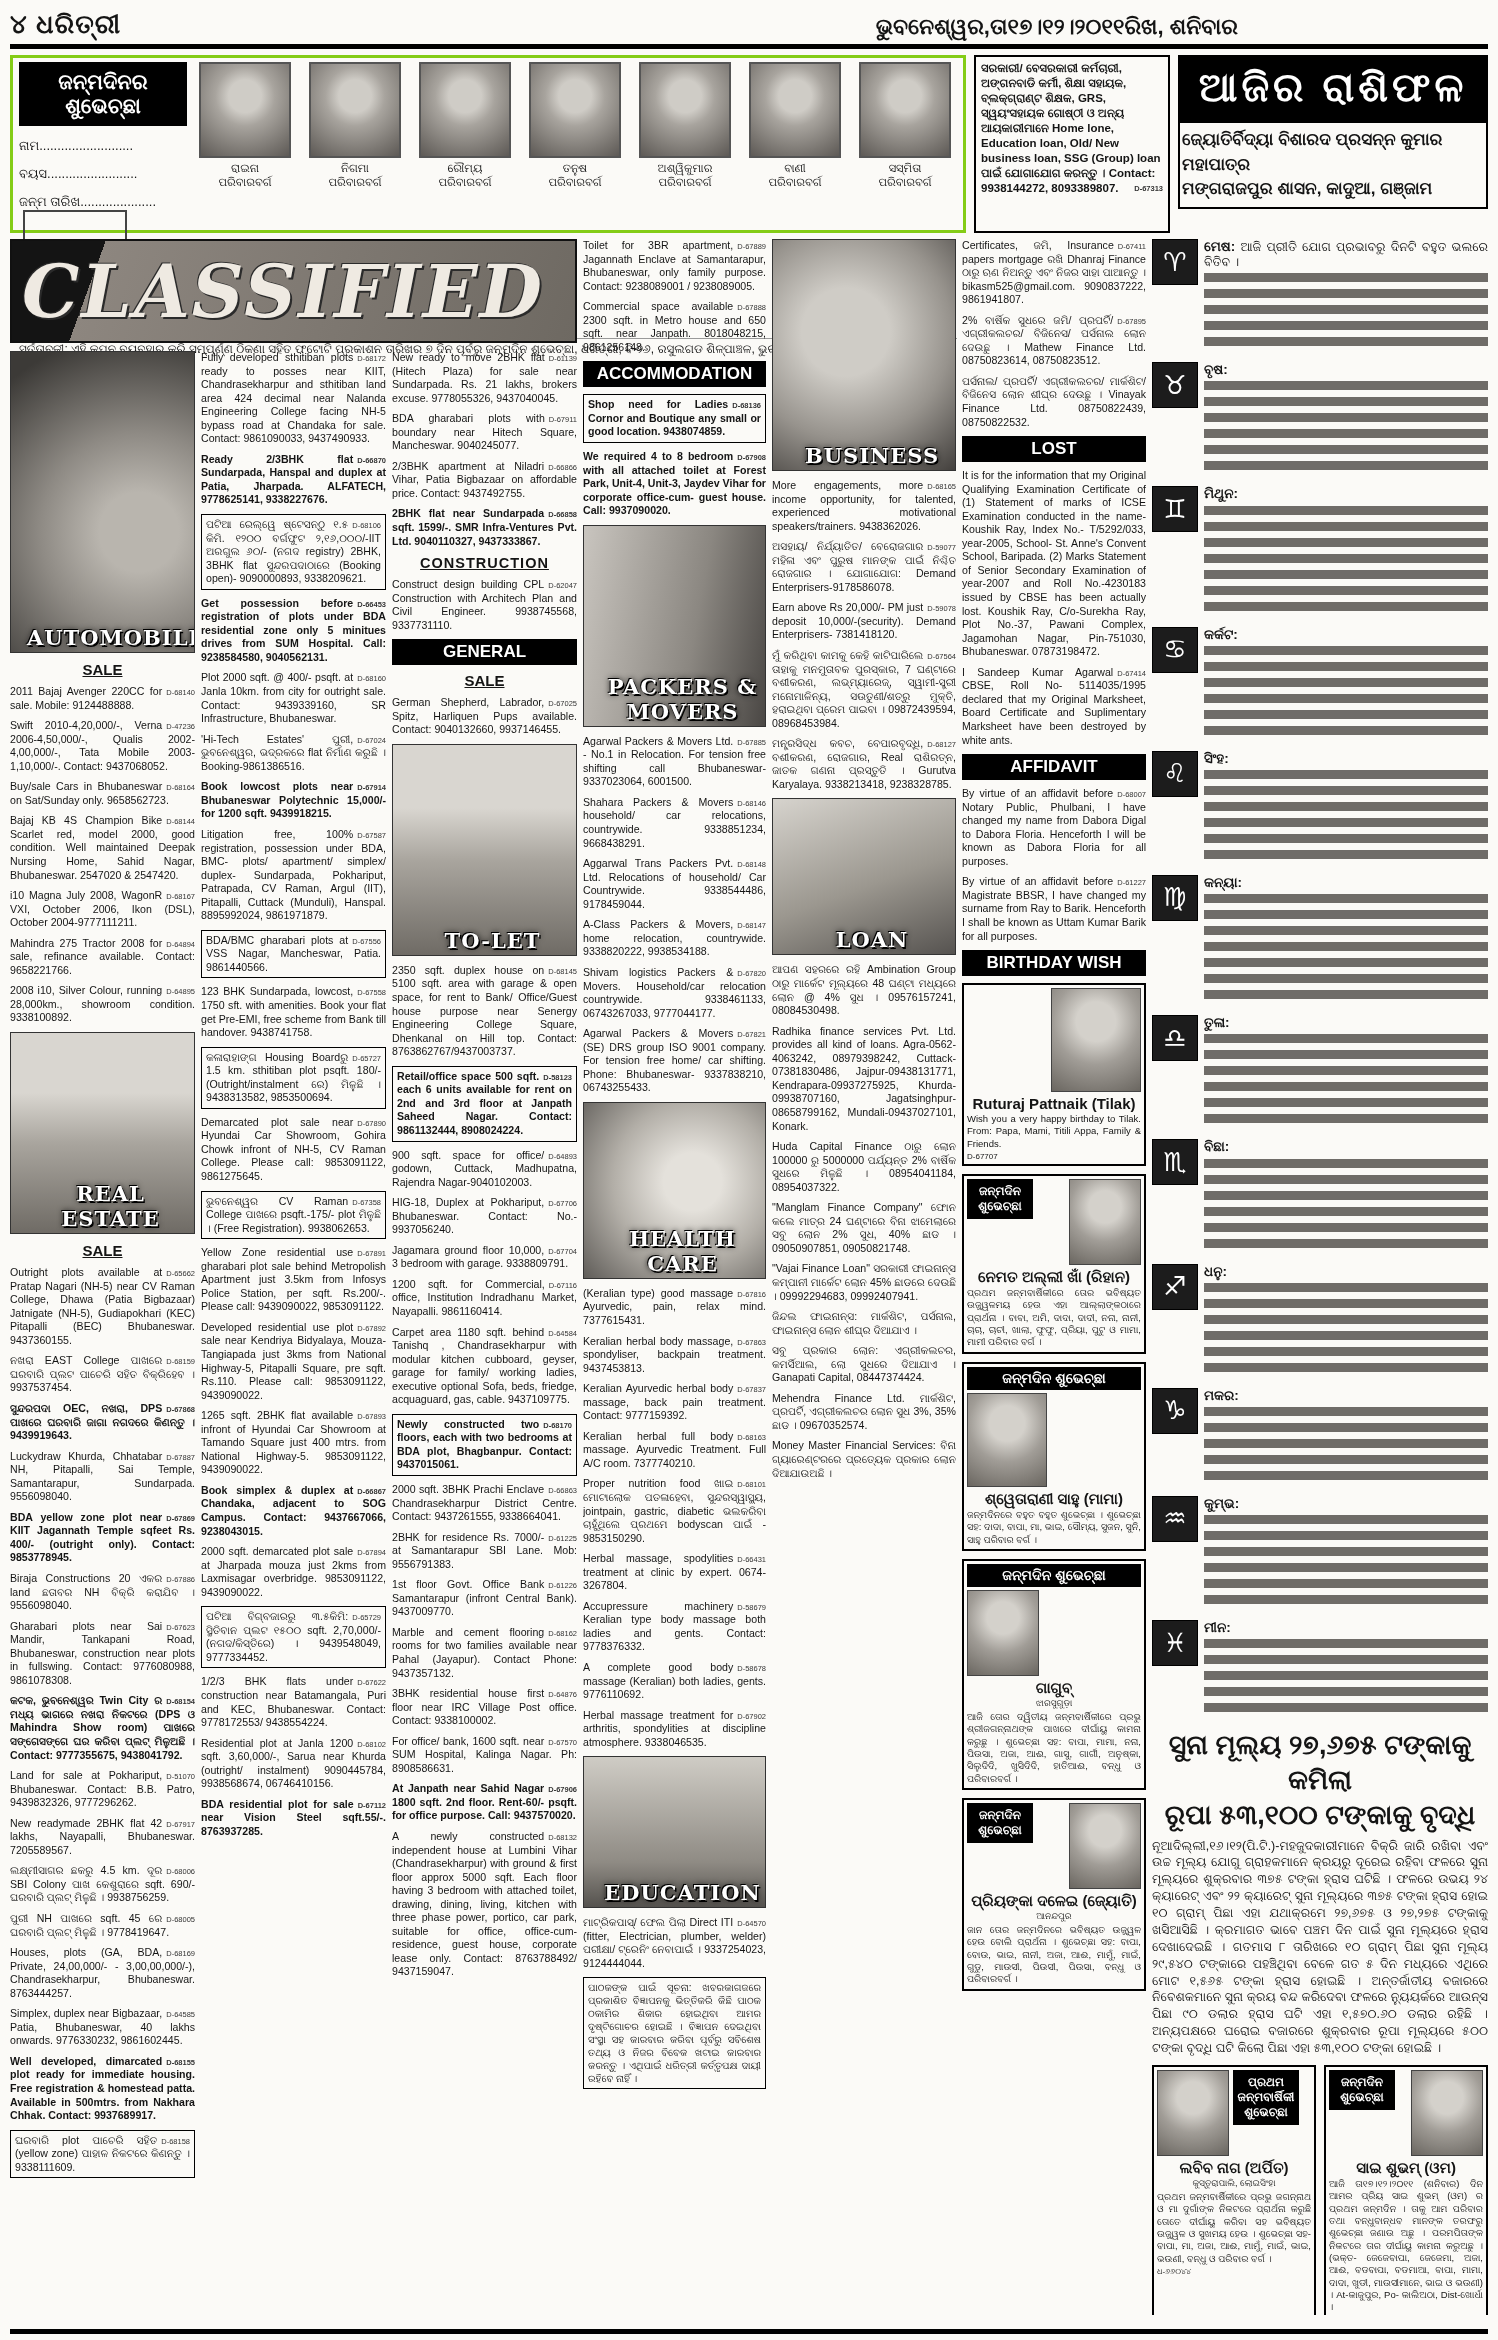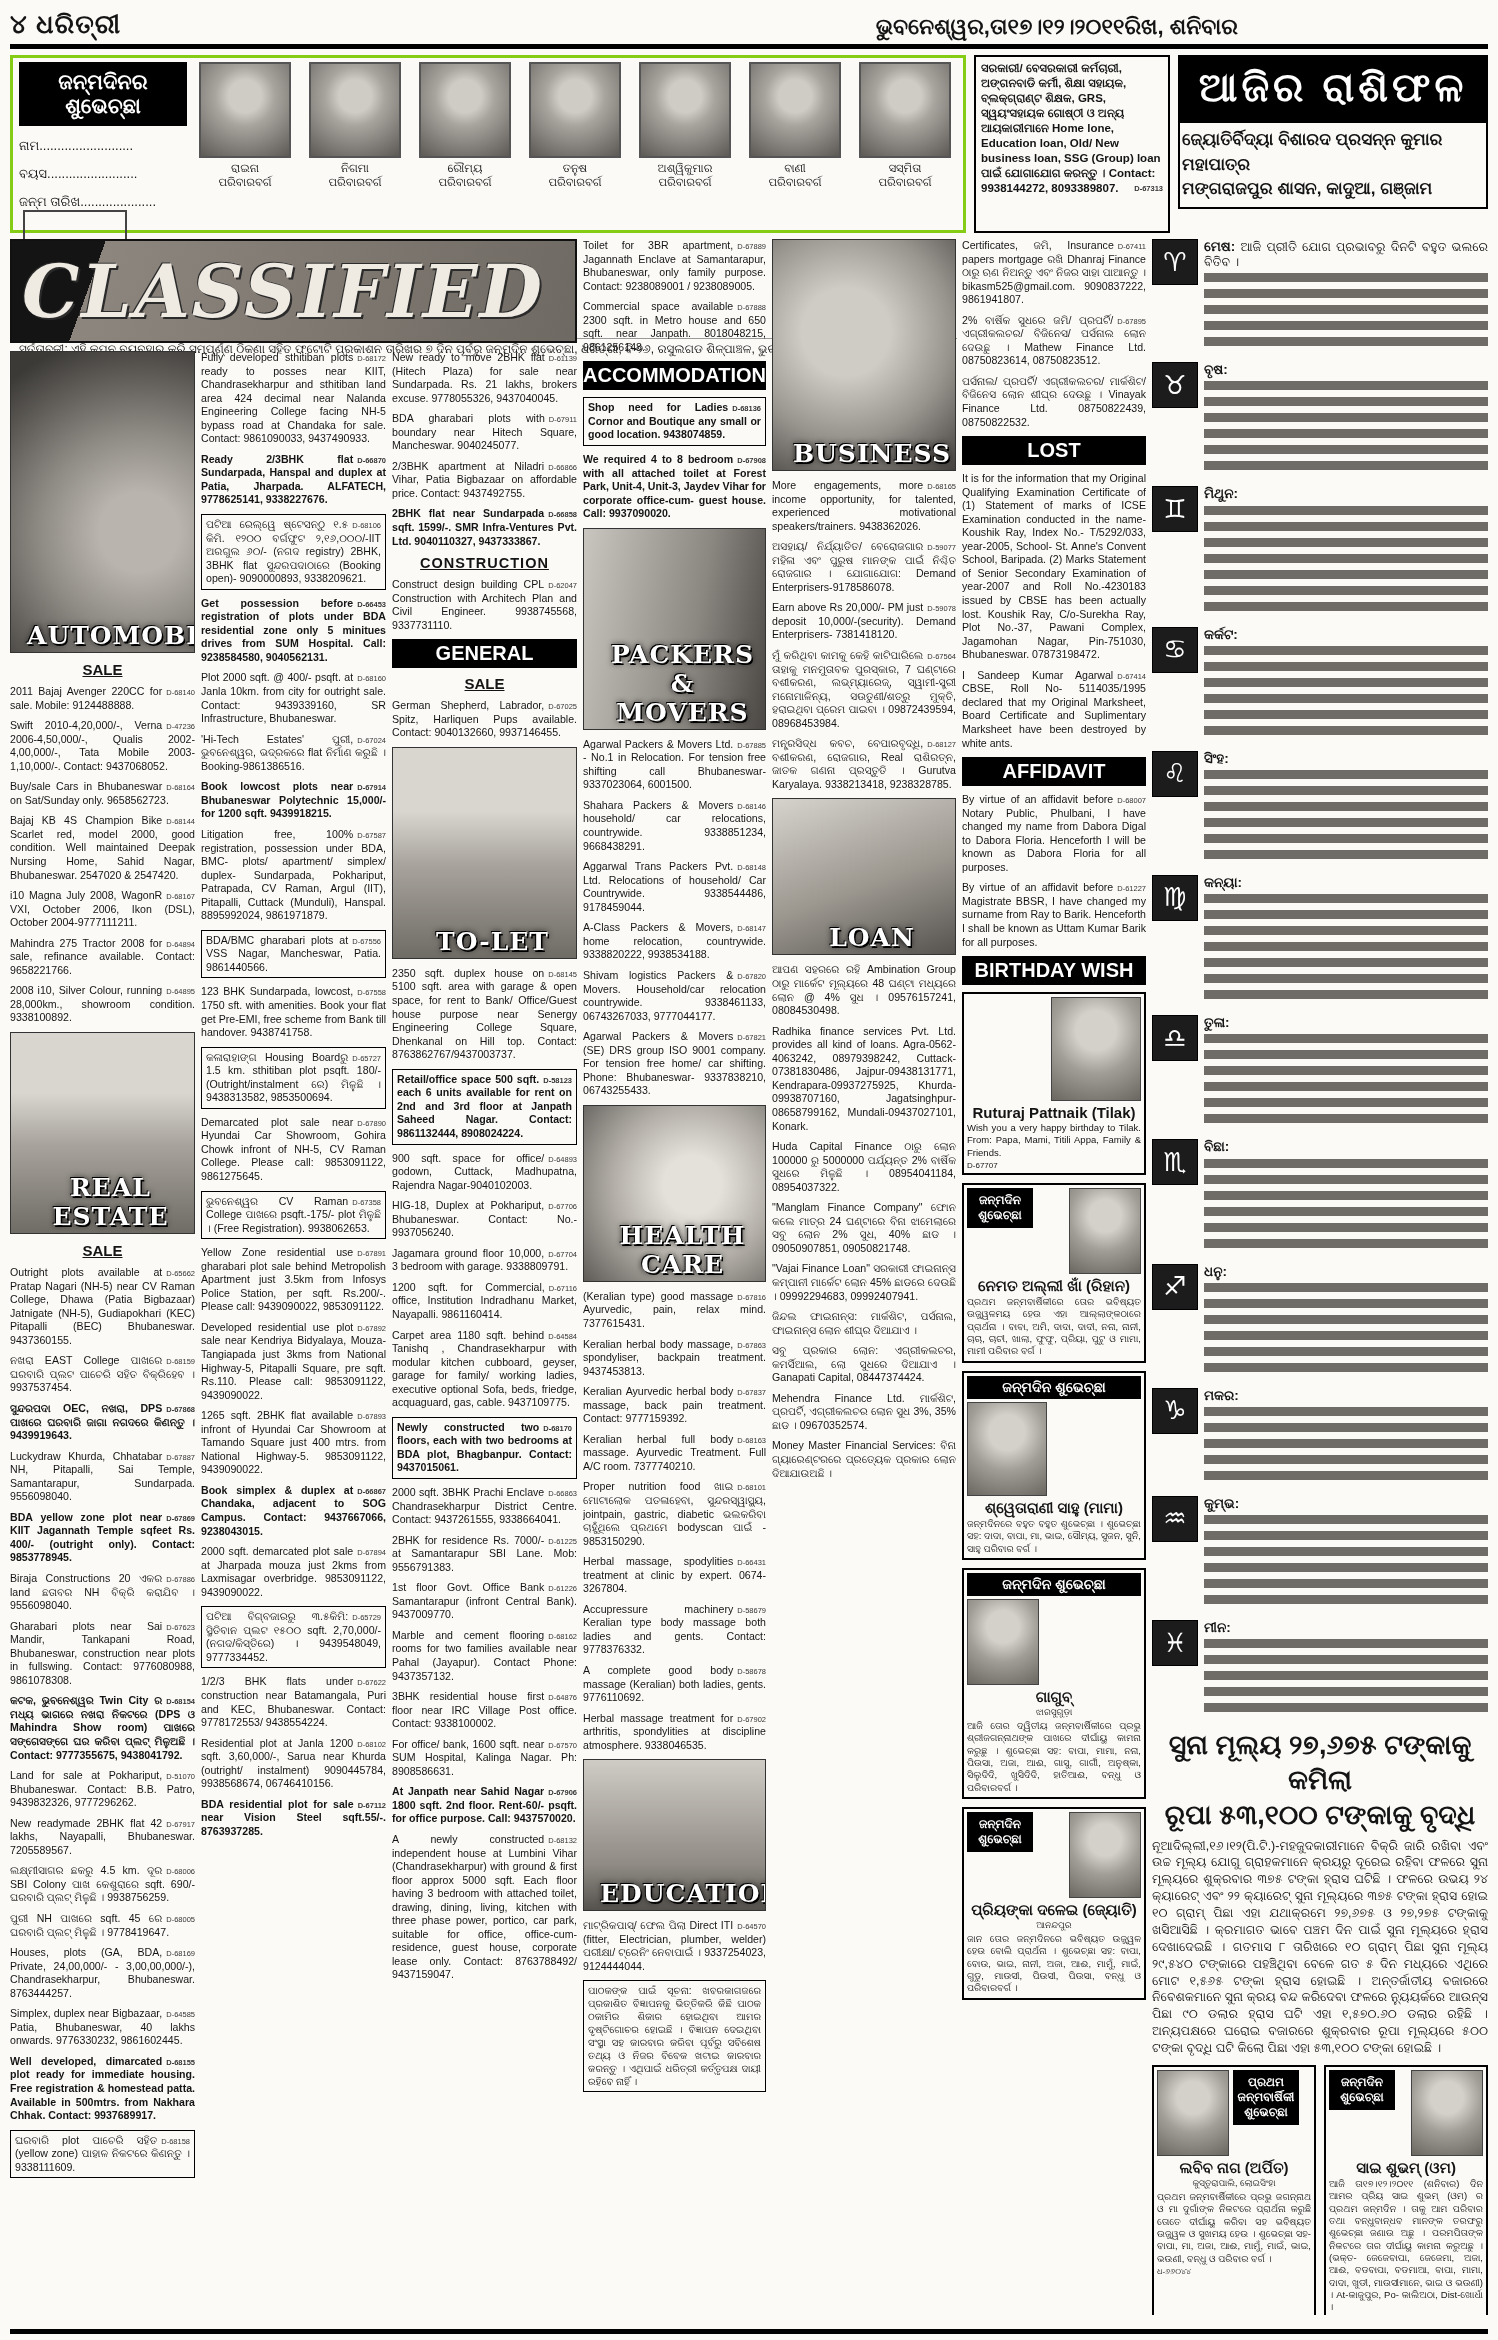--- a/index.html
+++ b/index.html
@@ -37,28 +37,28 @@
              color:#efeae2;text-shadow:2px 2px 0 #2b2b2b,-1px -1px 0 #2b2b2b;letter-spacing:2px;padding-left:10px;}
   #leftcols{display:flex;gap:6px;height:calc(100% - 110px);overflow:hidden;}
   .col{flex:1;overflow:hidden;}
   .colw{overflow:hidden;}
   
   .ad{font-size:10.6px;line-height:1.28;text-align:justify;margin:0 0 7px 0;}
   .ad .adtxt{white-space:normal;}
   .ad.b{font-weight:bold;}
   .ad.bx{border:1.5px solid #000;padding:3px 4px;display:block;}
   .adid{float:right;font-size:7.5px;color:#333;margin-top:3px;margin-left:4px;}
-  .bar{background:#000;color:#fff;font-weight:bold;text-align:center;font-size:20px;padding:3px 0;margin:2px 0 7px;}
+  .bar{background:#000;color:#fff;font-weight:bold;text-align:center;font-size:17px;padding:3px 0;margin:2px 0 7px;}
   .sub{font-weight:bold;text-decoration:underline;text-align:center;font-size:15px;margin:2px 0 7px;}
   .chead{font-weight:bold;text-decoration:underline;text-align:center;font-size:14.5px;margin:2px 0 7px;letter-spacing:1px;}
   .note{border:1.5px solid #000;padding:3px 4px;font-size:10px;line-height:1.3;text-align:justify;margin-bottom:17px;}
   
   .pbanner{position:relative;border:1px solid #333;margin:0 0 8px 0;overflow:hidden;}
   .plabel{position:absolute;left:16px;right:0;bottom:2px;text-align:center;
-          font-family:"DejaVu Serif","Liberation Serif",serif;font-weight:bold;font-size:25px;color:#fff;
+          font-family:"DejaVu Serif","Liberation Serif",serif;font-weight:bold;font-size:21px;color:#fff;
           text-shadow:1.5px 1.5px 0 #000,-1px -1px 0 #000,0 0 6px #000;letter-spacing:1px;}
   .bg-auto{background:radial-gradient(circle at 70% 60%, #b9b5ae 0 18%, #8e8a84 45%, #3c3a37 90%);}
   .bg-house{background:linear-gradient(#d9d6d0 0 30%, #a9a59e 55%, #6f6b65);}
   .bg-truck{background:linear-gradient(100deg,#c9c5bf,#8b8781 60%,#4a4744);}
   .bg-biz{background:radial-gradient(circle at 40% 40%, #cfccc6 0 25%, #97938d 60%, #43403d);}
   .bg-astro{background:radial-gradient(circle at 50% 45%, #6b6762 0 14%, #2e2c2a 46%, #111 85%);}
   .bg-loan{background:linear-gradient(160deg,#d6d3cd,#9b978f 55%,#565350);}
   .bg-med{background:radial-gradient(circle at 60% 45%, #e4e1db 0 20%, #b2aea7 55%, #5f5c58);}
   .bg-edu{background:linear-gradient(#cfccc5,#8f8b84 70%,#55524e);}
   

